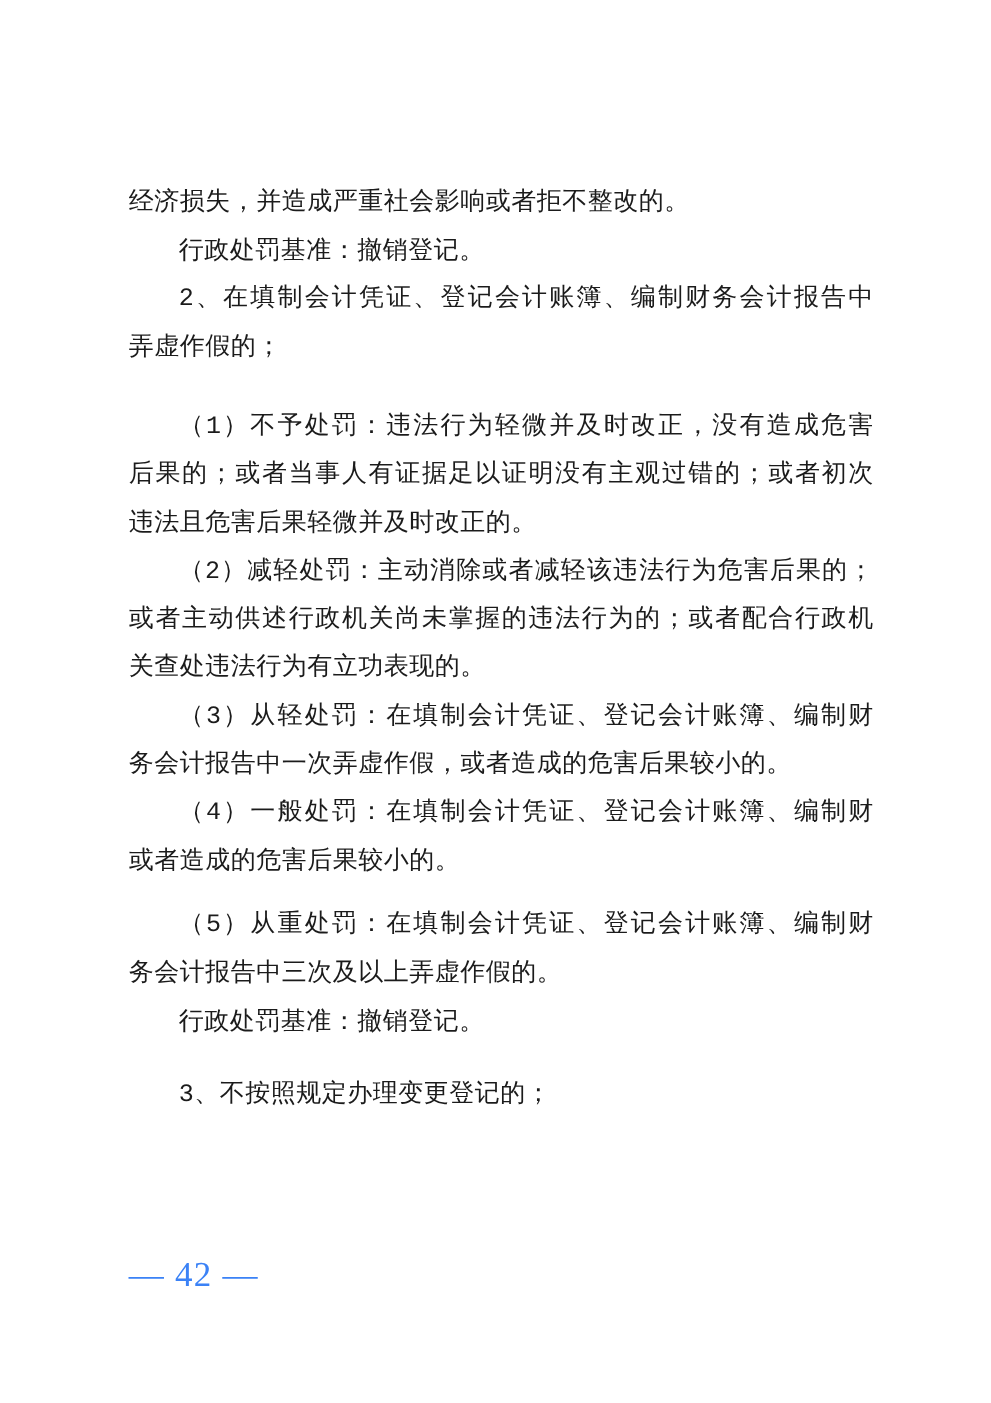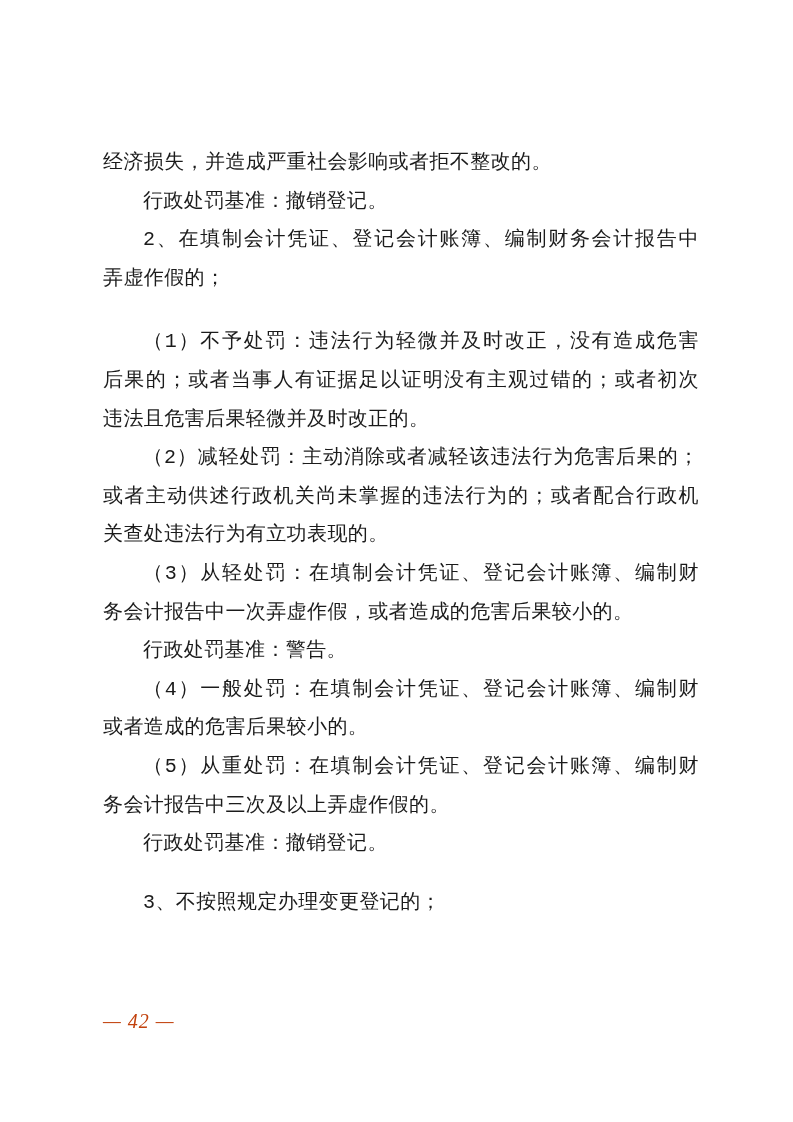--- a/index.html
+++ b/index.html
@@ -32,48 +32,46 @@
     font-family: Liberation Mono, monospace;
   }
   .line.justify {
     text-align: justify;
     text-align-last: justify;
   }
   .footer {
     position: absolute;
     left: 103px;
     top: 1002px;
-    font-size: 20px;
+    font-size: 28px;
     line-height: 38px;
     letter-spacing: 1px;
-    color: #c2410c;
-    font-style: italic;
+    color: #3b82f6;
   }
 </style>
 </head>
 <body>
 
 <div class="page">
   <div class="content" id="doc-content">
       <div class="line">经济损失，并造成严重社会影响或者拒不整改的。</div>
       <div class="line" style="padding-left: 2em;">行政处罚基准：撤销登记。</div>
       <div class="line justify" style="padding-left: 2em;">2、在填制会计凭证、登记会计账簿、编制财务会计报告中</div>
       <div class="line">弄虚作假的；</div>
       <div class="line justify" style="padding-left: 2em; margin-top: 25px;">（1）不予处罚：违法行为轻微并及时改正，没有造成危害</div>
       <div class="line justify">后果的；或者当事人有证据足以证明没有主观过错的；或者初次</div>
       <div class="line">违法且危害后果轻微并及时改正的。</div>
       <div class="line justify" style="padding-left: 2em;">（2）减轻处罚：主动消除或者减轻该违法行为危害后果的；</div>
       <div class="line justify">或者主动供述行政机关尚未掌握的违法行为的；或者配合行政机</div>
       <div class="line">关查处违法行为有立功表现的。</div>
       <div class="line justify" style="padding-left: 2em;">（3）从轻处罚：在填制会计凭证、登记会计账簿、编制财</div>
       <div class="line">务会计报告中一次弄虚作假，或者造成的危害后果较小的。</div>
-      <div class="line" style="padding-left: 2em;">行政处罚基准：警告。</div>
       <div class="line justify" style="padding-left: 2em;">（4）一般处罚：在填制会计凭证、登记会计账簿、编制财</div>
       <div class="line">或者造成的危害后果较小的。</div>
-      <div class="line justify" style="padding-left: 2em;">（5）从重处罚：在填制会计凭证、登记会计账簿、编制财</div>
+      <div class="line justify" style="padding-left: 2em; margin-top: 13px;">（5）从重处罚：在填制会计凭证、登记会计账簿、编制财</div>
       <div class="line">务会计报告中三次及以上弄虚作假的。</div>
       <div class="line" style="padding-left: 2em;">行政处罚基准：撤销登记。</div>
       <div class="line" style="padding-left: 2em; margin-top: 20px;">3、不按照规定办理变更登记的；</div>
     </div>
   <div class="footer">
     <span>— 42 —</span>
   </div>
 </div>
 
 </body></html>

